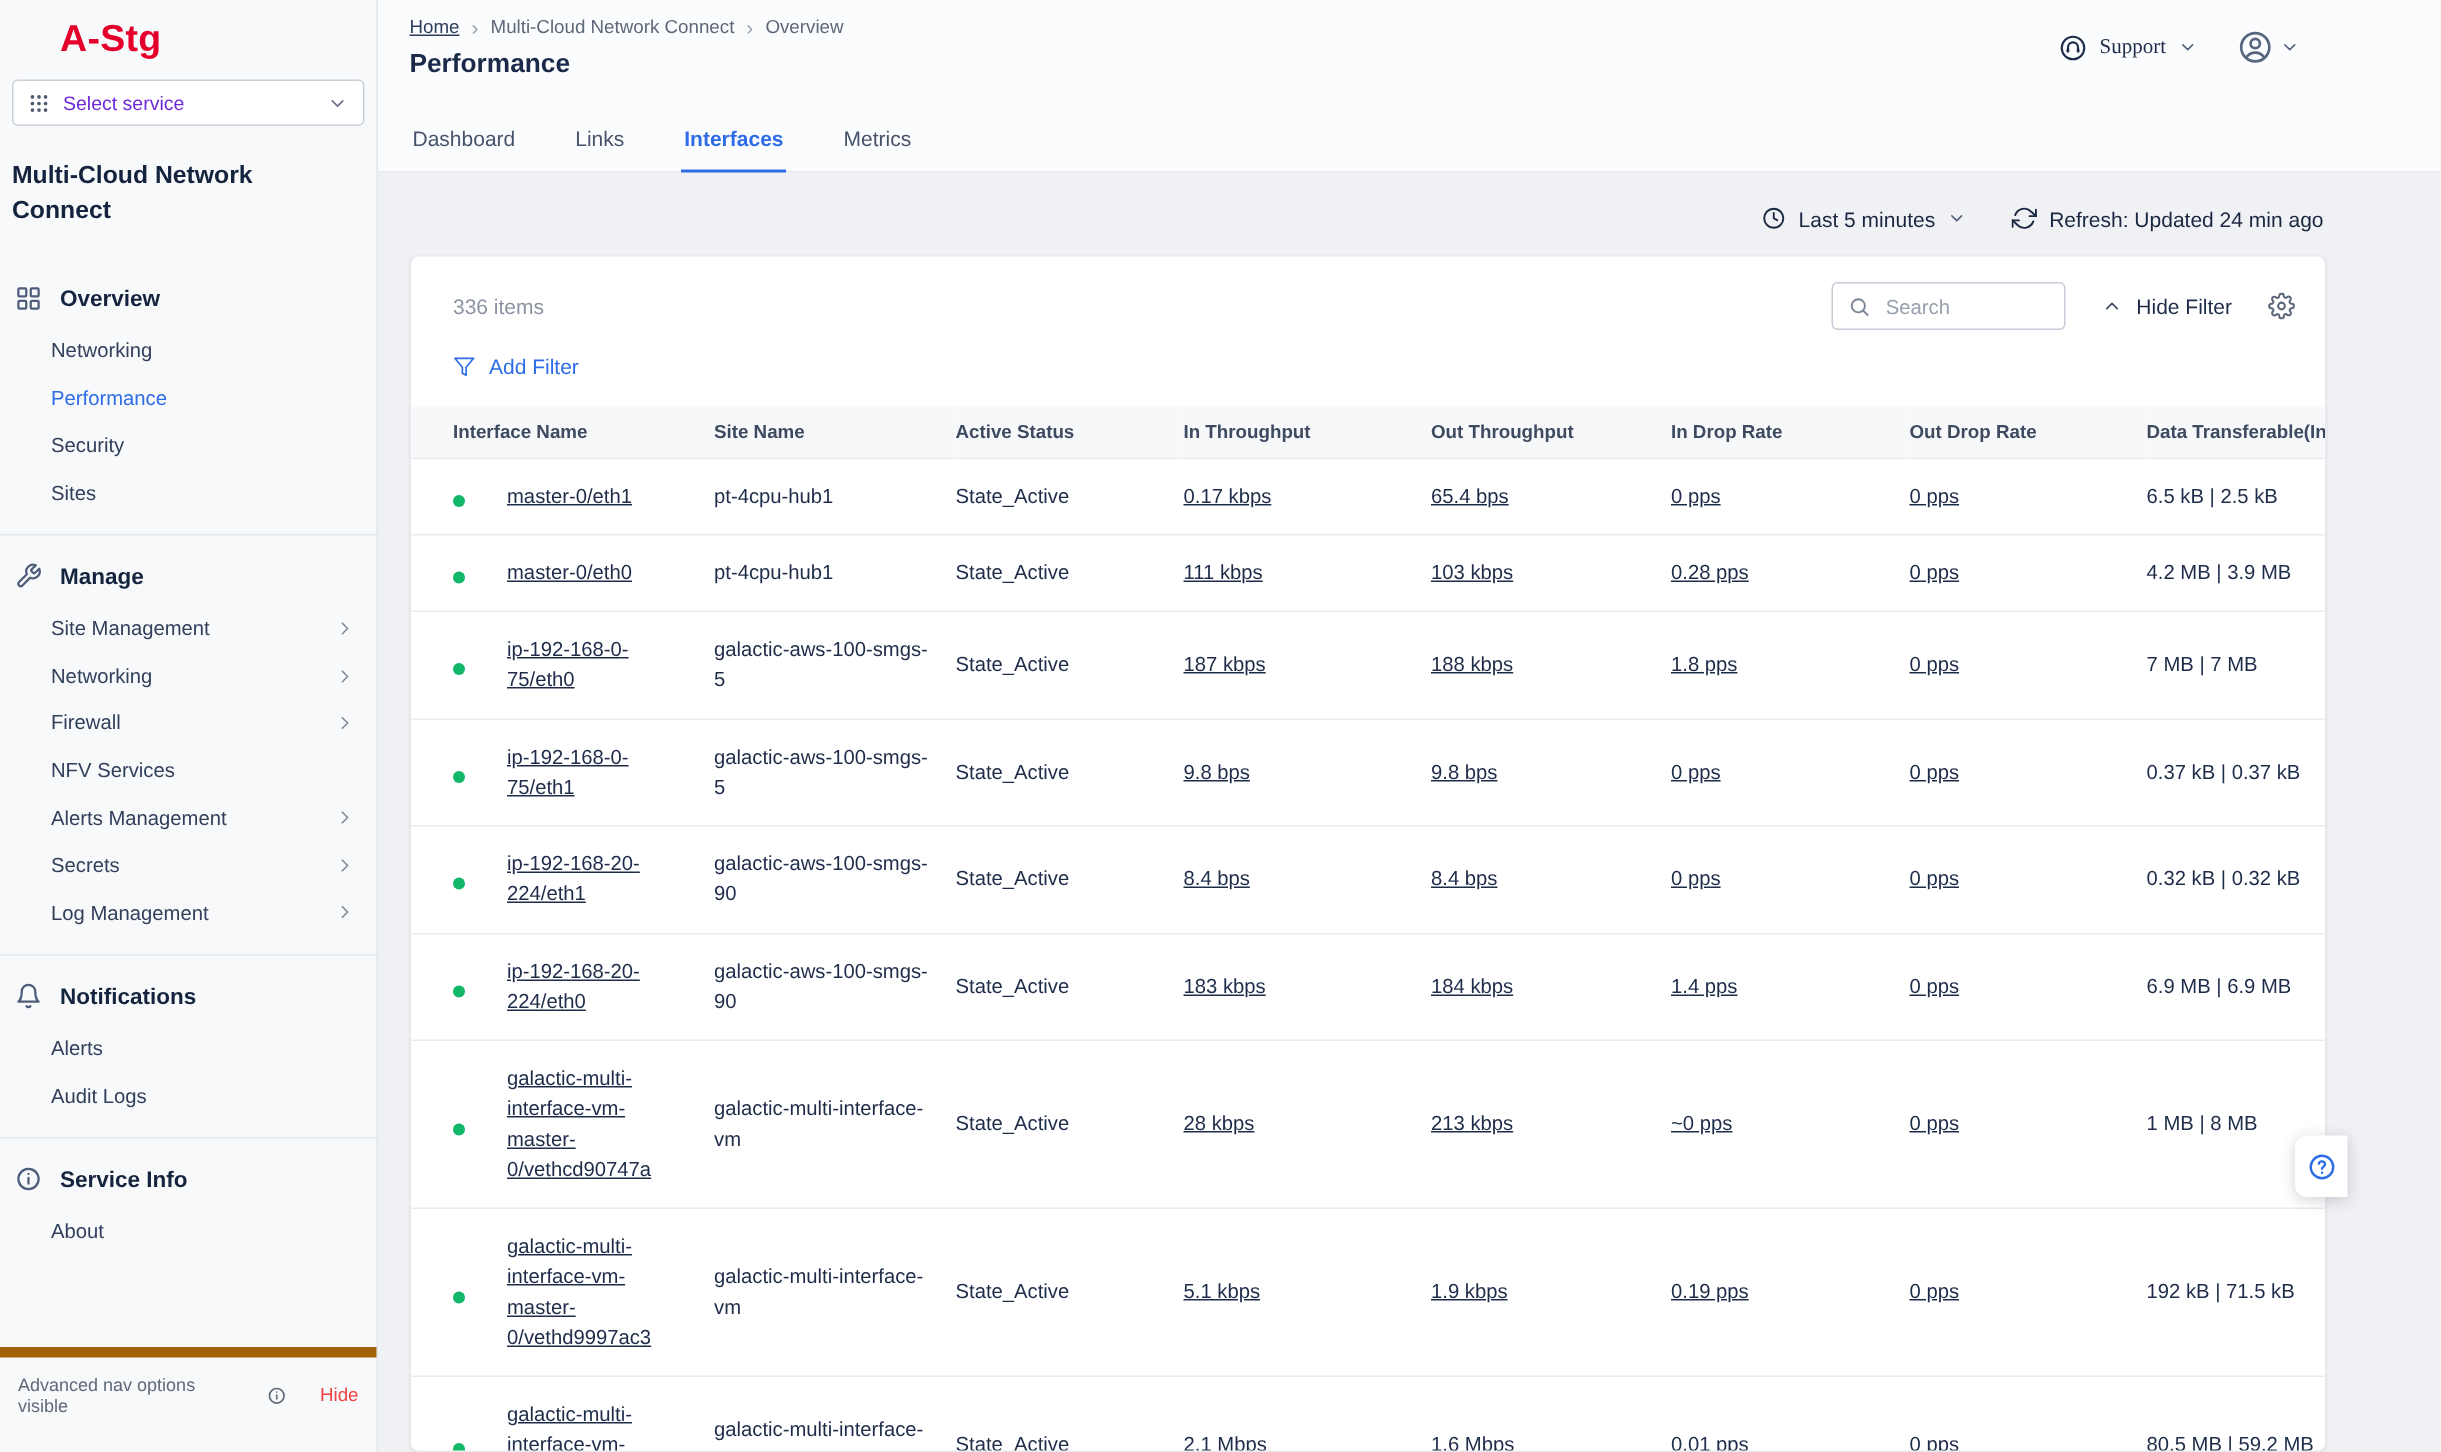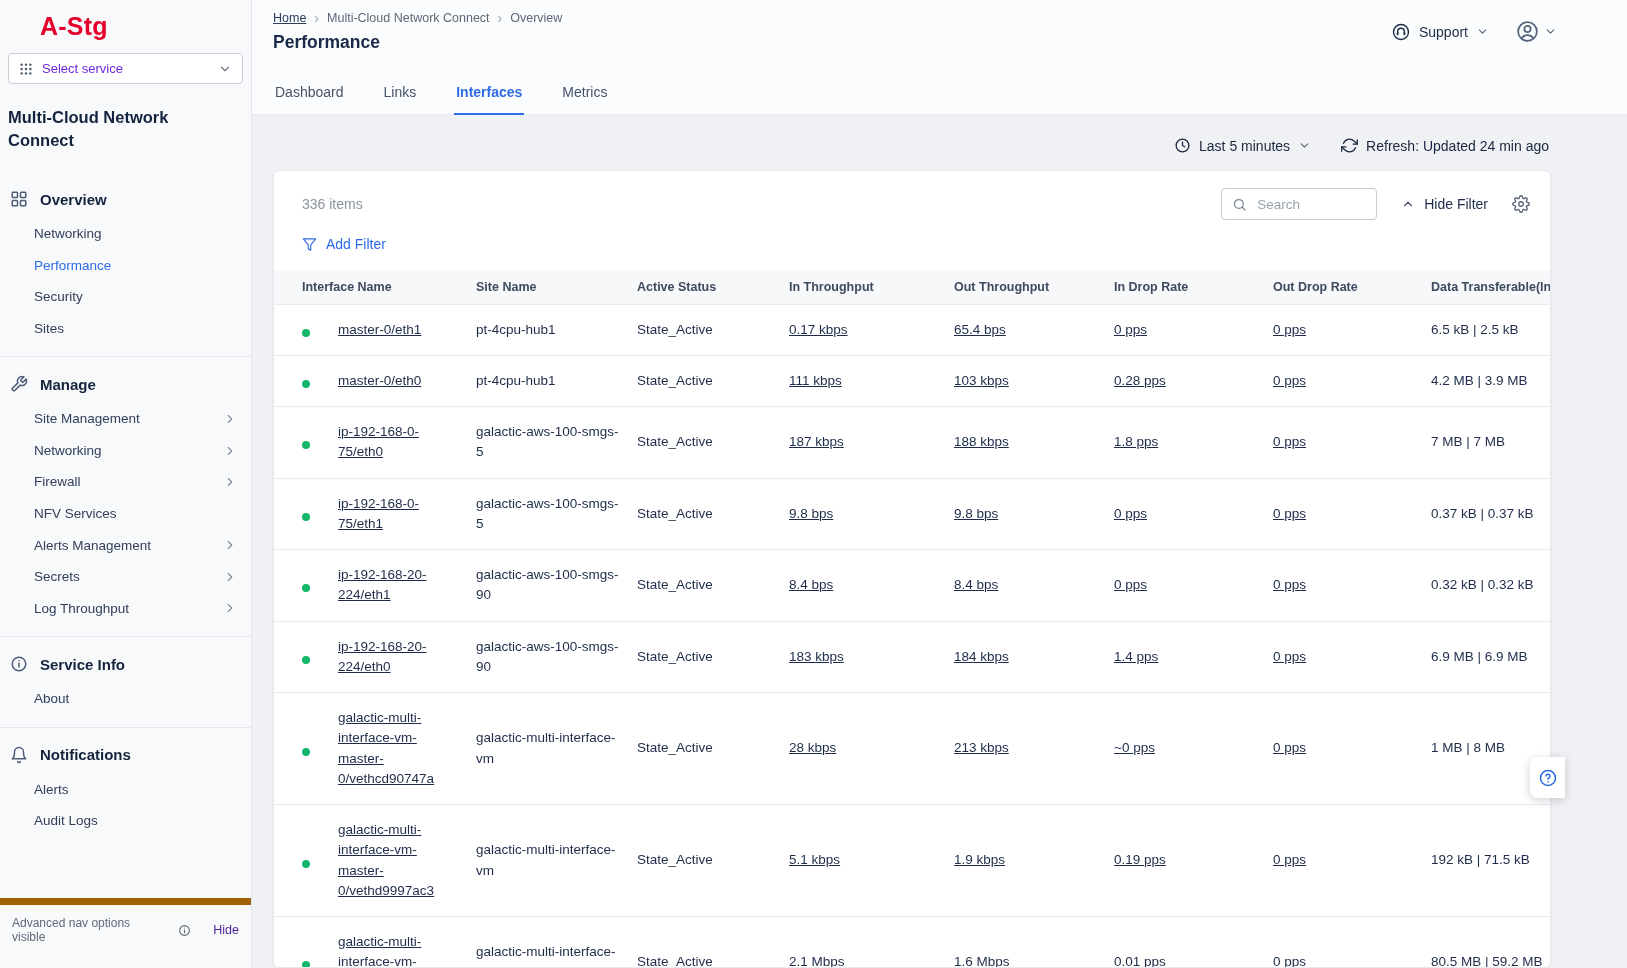--- a/index.html
+++ b/index.html
@@ -22,31 +22,31 @@
   .nav { flex:0 1 auto; margin-top:14px; }
   .nav-section { padding:8px 0 12px; }
   .nav-section + .nav-section { border-top:1px solid #e4e7ec; }
   .section-header { display:flex; align-items:center; gap:12px; padding:10px 10px; color:#15243e; font-size:15px; font-weight:600; cursor:pointer; }
   .section-header .sec-icon { color:#4d5d7a; display:flex; }
   .nav-item { display:flex; align-items:center; justify-content:space-between; padding:7px 14px 7px 34px; font-size:13.5px; color:#32405c; cursor:pointer; line-height:1.3; }
   .nav-item.active { color:#2e6ce6; }
   .nav-chevron { color:#828c9c; display:flex; }
   .sidebar-footer { margin-top:auto; border-top:7px solid #a16207; padding:11px 12px 24px 12px; display:flex; align-items:center; gap:22px; font-size:12px; color:#5e6979; }
   .sidebar-footer .info-ic { color:#5e6979; display:flex; }
-  .hide-link { margin-left:auto; color:#4c1d95; cursor:pointer; font-size:12.5px; }
+  .hide-link { margin-left:auto; color:#ef4444; cursor:pointer; font-size:12.5px; }
 
   
   .main { flex:1; display:flex; flex-direction:column; min-width:0; }
   .header-block { background:#fbfcfd; border-bottom:1px solid #e7e9ed; }
   .topbar { position:relative; padding:11px 80px 0 21px; height:64px; }
   .breadcrumb { display:flex; align-items:center; gap:8px; font-size:12.5px; color:#5d6879; }
   .crumb-home { color:#2d3d5d; text-decoration:underline; cursor:pointer; }
   .crumb-sep { color:#9aa2b0; font-size:14px; line-height:1; }
   .page-title { margin-top:7px; font-size:17.5px; font-weight:600; color:#1b2a48; }
-  .topbar-right { position:absolute; right:70px; top:19px; display:flex; align-items:center; color:#1d2c49; font-size:14px; }
+  .topbar-right { position:absolute; right:94px; top:19px; display:flex; align-items:center; color:#1d2c49; font-size:14px;font-family:Liberation Serif, serif; }
   .support-group { display:flex; align-items:center; gap:8px; cursor:pointer; }
   .avatar-group { display:flex; align-items:center; gap:4px; margin-left:26px; cursor:pointer; color:#56657d; }
   .tiny-chevron { color:#56657d; display:flex; }
 
   .tabbar { display:flex; gap:36px; padding:0 80px 0 21px; height:50px; }
   .tab { display:flex; align-items:flex-end; padding:0 2px 13px; font-size:14px; color:#47536b; cursor:pointer; border-bottom:2px solid transparent; margin-bottom:-1px; }
   .tab.active { color:#2e6ce6; border-bottom-color:#2e6ce6; font-weight:600; }
 
   .controls-row { display:flex; justify-content:flex-end; align-items:center; gap:30px; padding:22px 78px 14px 21px; color:#1a2740; font-size:14px; }
   .ctrl { display:flex; align-items:center; gap:8px; cursor:pointer; }
@@ -205,67 +205,67 @@
           <div class="nav-item">
             <span>Secrets</span>
             <span class="nav-chevron">
               <svg viewBox="0 0 24 24" width="14" height="14" fill="none" stroke="currentColor" stroke-width="2" stroke-linecap="round" stroke-linejoin="round">
                 <polyline points="9 6 15 12 9 18"></polyline>
               </svg>
             </span>
           </div>
 
           <div class="nav-item">
-            <span>Log Throughput</span>
+            <span>Log Management</span>
             <span class="nav-chevron">
               <svg viewBox="0 0 24 24" width="14" height="14" fill="none" stroke="currentColor" stroke-width="2" stroke-linecap="round" stroke-linejoin="round">
                 <polyline points="9 6 15 12 9 18"></polyline>
               </svg>
             </span>
+          </div>
+
+      </div>
+
+      <div class="nav-section">
+        <div class="section-header">
+          <span class="sec-icon">
+            <svg viewBox="0 0 24 24" width="18" height="18" fill="none" stroke="currentColor" stroke-width="2" stroke-linecap="round" stroke-linejoin="round">
+                <path d="M18 8A6 6 0 0 0 6 8c0 7-3 9-3 9h18s-3-2-3-9"></path>
+                <path d="M13.73 21a2 2 0 0 1-3.46 0"></path>
+              </svg>
+          </span>
+          <span>Notifications</span>
+        </div>
+
+          <div class="nav-item">
+            <span>Alerts</span>
+
+          </div>
+
+          <div class="nav-item">
+            <span>Audit Logs</span>
+
           </div>
 
       </div>
 
       <div class="nav-section">
         <div class="section-header">
           <span class="sec-icon">
             <svg viewBox="0 0 24 24" width="18" height="18" fill="none" stroke="currentColor" stroke-width="2" stroke-linecap="round" stroke-linejoin="round">
                 <circle cx="12" cy="12" r="9"></circle>
                 <line x1="12" y1="11" x2="12" y2="16"></line>
                 <line x1="12" y1="7.5" x2="12.01" y2="7.5"></line>
               </svg>
           </span>
           <span>Service Info</span>
         </div>
 
           <div class="nav-item">
             <span>About</span>
-
-          </div>
-
-      </div>
-
-      <div class="nav-section">
-        <div class="section-header">
-          <span class="sec-icon">
-            <svg viewBox="0 0 24 24" width="18" height="18" fill="none" stroke="currentColor" stroke-width="2" stroke-linecap="round" stroke-linejoin="round">
-                <path d="M18 8A6 6 0 0 0 6 8c0 7-3 9-3 9h18s-3-2-3-9"></path>
-                <path d="M13.73 21a2 2 0 0 1-3.46 0"></path>
-              </svg>
-          </span>
-          <span>Notifications</span>
-        </div>
-
-          <div class="nav-item">
-            <span>Alerts</span>
-
-          </div>
-
-          <div class="nav-item">
-            <span>Audit Logs</span>
 
           </div>
 
       </div>
     </nav>
 
     <div class="sidebar-footer">
       <span>Advanced nav options visible</span>
       <span class="info-ic">
         <svg viewBox="0 0 24 24" width="13" height="13" fill="none" stroke="currentColor" stroke-width="2" stroke-linecap="round">

